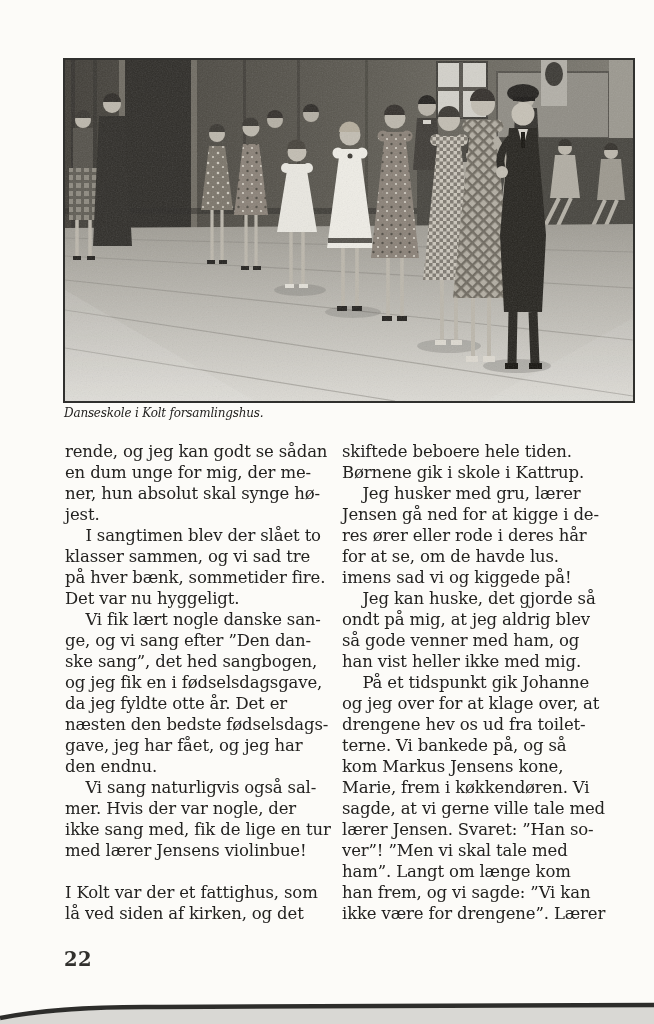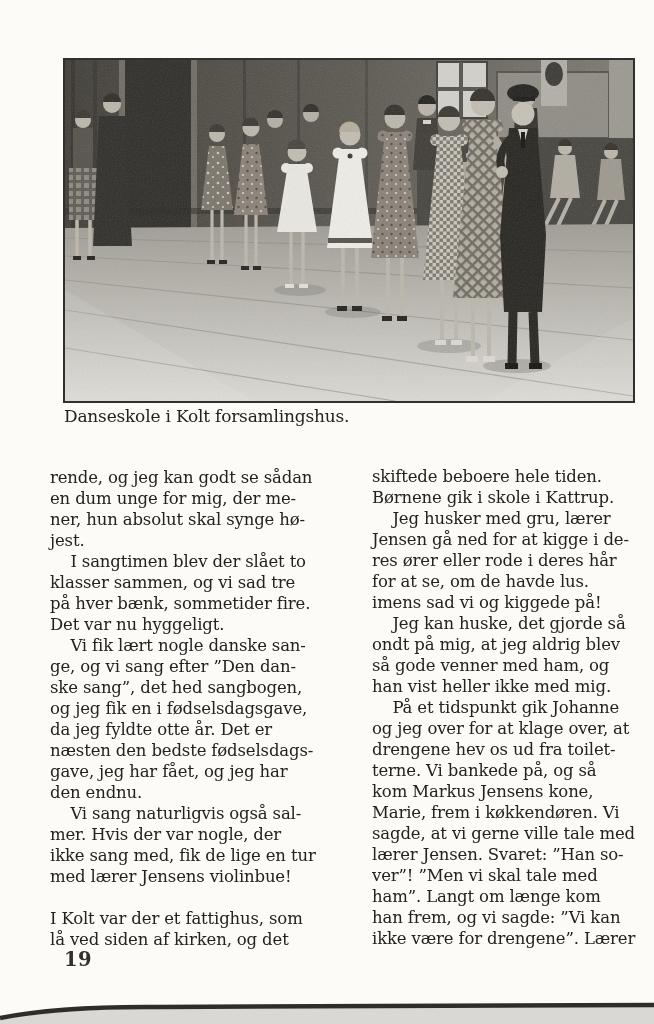--- a/index.html
+++ b/index.html
@@ -8,29 +8,29 @@
     background:#fcfbf8;color:#232220;
     font-family:"DejaVu Serif","Liberation Serif",serif;
   }
   .photo-frame{
     position:absolute;left:63px;top:58px;width:572px;height:345px;
     box-sizing:border-box;border:2px solid #30302e;background:#6a675f;margin:0;
   }
   .photo-frame svg{display:block;width:100%;height:100%;}
   .caption{
     position:absolute;left:64px;top:406px;
-    font-size:17px;letter-spacing:-0.2px;white-space:pre;
+    font-style:italic;font-size:12px;letter-spacing:-0.2px;white-space:pre;
   }
   .col{
     position:absolute;top:441px;font-size:16.5px;line-height:21px;
     letter-spacing:-0.15px;white-space:pre;
   }
   .col .line{height:21px;}
-  .col-left{left:50px;margin-top:26px;}
-  .col-right{left:372px;margin-top:25px;}
+  .col-left{left:65px;}
+  .col-right{left:342px;}
   .u{text-underline-offset:2px;}
   .page-number{
     position:absolute;left:64px;top:948px;
     font-size:19.5px;font-weight:bold;letter-spacing:0.5px;color:#31302d;
   }
   .bottom-edge{position:absolute;left:0;top:996px;width:654px;height:28px;}
   .bottom-edge svg{display:block;width:100%;height:100%;}
 </style>
 </head>
 <body>
@@ -279,21 +279,21 @@
 
       <rect width="568" height="341" filter="url(#grain)" opacity="0.16"></rect>
     </svg>
   </figure>
 
   <div class="caption">Danseskole i Kolt forsamlingshus.</div>
 
   <div class="col col-left"><div class="line">rende, og jeg kan godt se sådan</div><div class="line">en dum unge for mig, der me-</div><div class="line">ner, hun absolut skal synge hø-</div><div class="line">jest.</div><div class="line">    I sangtimen blev der slået to</div><div class="line">klasser sammen, og vi sad tre</div><div class="line">på hver bænk, sommetider fire.</div><div class="line">Det var nu hyggeligt.</div><div class="line">    Vi fik lært nogle danske san-</div><div class="line">ge, og vi sang efter ”Den dan-</div><div class="line">ske sang”, det hed sangbogen,</div><div class="line">og jeg fik en i fødselsdagsgave,</div><div class="line">da jeg fyldte otte år. Det er</div><div class="line">næsten den bedste fødselsdags-</div><div class="line">gave, jeg har fået, og jeg har</div><div class="line">den endnu.</div><div class="line">    Vi sang naturligvis også sal-</div><div class="line">mer. Hvis der var nogle, der</div><div class="line">ikke sang med, fik de lige en tur</div><div class="line">med lærer Jensens violinbue!</div><div class="line"></div><div class="line">I Kolt var der et fattighus, som</div><div class="line">lå ved siden af kirken, og det</div></div>
   <div class="col col-right"><div class="line">skiftede beboere hele tiden.</div><div class="line">Børnene gik i skole i Kattrup.</div><div class="line">    Jeg husker med gru, lærer</div><div class="line">Jensen gå ned for at kigge i de-</div><div class="line">res ører eller rode i deres hår</div><div class="line">for at se, om de havde lus.</div><div class="line">imens sad vi og kiggede på!</div><div class="line">    Jeg kan huske, det gjorde så</div><div class="line">ondt på mig, at jeg aldrig blev</div><div class="line">så gode venner med ham, og</div><div class="line">han vist heller ikke med mig.</div><div class="line">    På et tidspunkt gik Johanne</div><div class="line">og jeg over for at klage over, at</div><div class="line">drengene hev os ud fra toilet-</div><div class="line">terne. Vi bankede på, og så</div><div class="line">kom Markus Jensens kone,</div><div class="line">Marie, frem i køkkendøren. Vi</div><div class="line">sagde, at vi gerne ville tale med</div><div class="line">lærer Jensen. Svaret: ”Han so-</div><div class="line"><span>ver”! ”Men vi </span><span class="u">skal</span><span> tale med</span></div><div class="line">ham”. Langt om længe kom</div><div class="line">han frem, og vi sagde: ”Vi kan</div><div class="line">ikke være for drengene”. Lærer</div></div>
 
-  <div class="page-number">19</div>
+  <div class="page-number">22</div>
 
   <div class="bottom-edge">
     <svg viewBox="0 0 654 28" preserveAspectRatio="none">
       <path d="M0,24 Q60,12 160,13 L654,11 L654,28 L0,28 Z" fill="#d9d8d4"></path>
       <path d="M0,22 Q60,10 160,11 L654,9" stroke="#2d2d2b" stroke-width="4.5" fill="none"></path>
     </svg>
   </div>
 
 </div>
 

